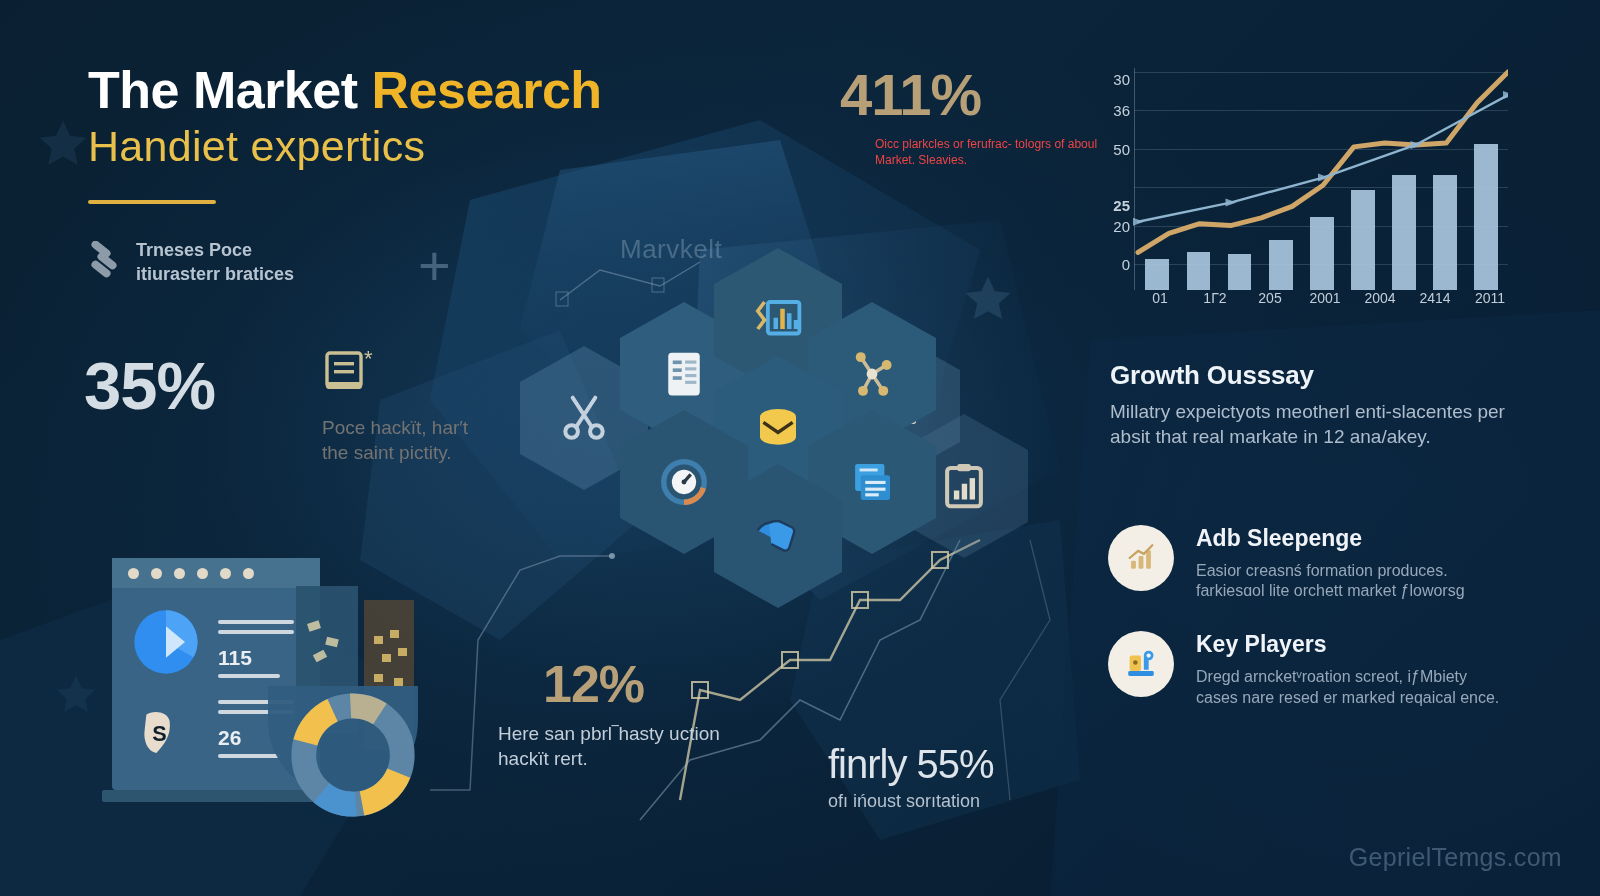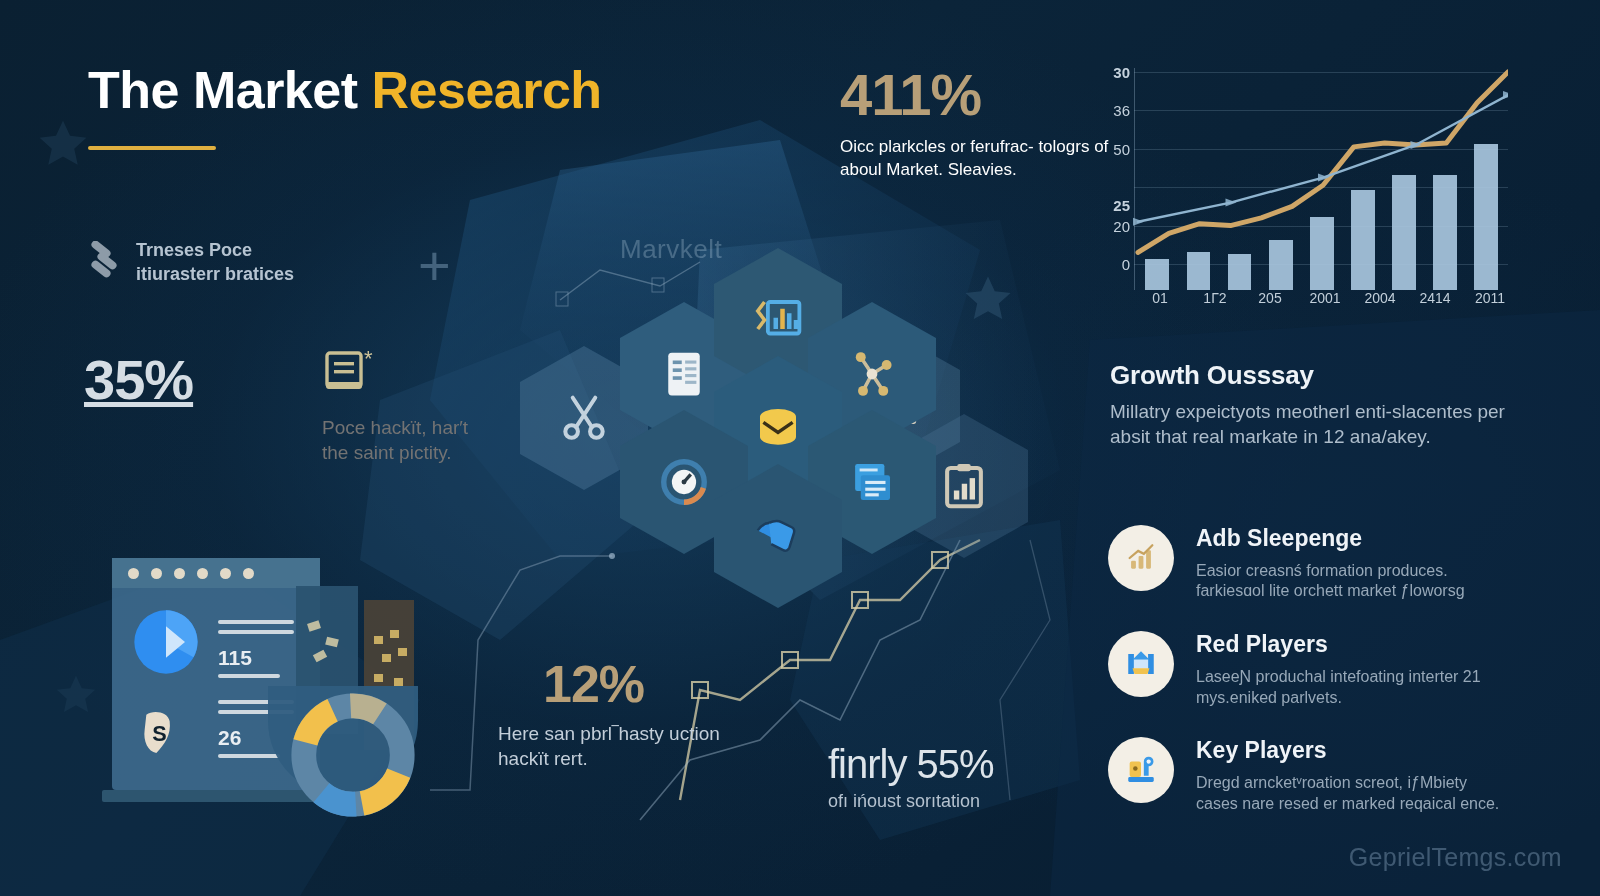--- a/index.html
+++ b/index.html
@@ -35,26 +35,26 @@
   .brandrow { position:absolute; left:88px; top:238px; display:flex; align-items:center; gap:14px; }
   .brandmark { width:34px; height:42px; flex:0 0 auto; opacity:.75; }
   .brandtext { color:#b6c4d1; font-size:18px; font-weight:bold; line-height:1.35; }
 
   
   .stat { position:absolute; }
   .stat .num { font-weight:bold; line-height:1; letter-spacing:-1px; }
   .stat .cap { margin-top:12px; line-height:1.3; }
 
   .stat-35 { left:84px; top:352px; width:250px; }
-  .stat-35 .num { font-size:56px; color:#d5dde4;text-decoration:underline; }
+  .stat-35 .num { font-size:67px; color:#d5dde4; }
   .stat-35 .cap { font-size:19px; color:#b0a77f; }
 
   .stat-411 { left:840px; top:66px; width:300px; }
   .stat-411 .num { font-size:58px; color:#b79f78; }
-  .stat-411 .cap { font-size:17px; color:#ffffff; line-height:1.35; }
+  .stat-411 .cap { font-size:12px; color:#ef4444; line-height:1.35;margin-left:35px; }
 
   .stat-12 { left:498px; top:658px; width:260px; }
   .stat-12 .num { font-size:52px; color:#b79f78;margin-left:45px; }
   .stat-12 .cap { font-size:19px; color:#c3ced9; }
 
   .stat-55 { left:828px; top:742px; width:300px; }
   .stat-55 .num { font-size:40px; font-weight:normal; color:#dde4ea; line-height:1.1; }
   .stat-55 .cap { font-size:18px; color:#b5c2cf; margin-top:4px; }
 
   
@@ -163,20 +163,21 @@
   </svg>
 
   <span class="bgword" style="left:620px;top:234px">Marvkelt</span>
   <span class="plusmark" style="left:418px;top:238px">+</span>
 </div>
 
 <div class="headline">
   <div class="h1">
     <span>The Market </span><span class="accent">Research</span>
   </div>
+  <div class="h2">Handiet expertics</div>
   <div class="rule"></div>
 </div>
 
 <div class="brandrow">
   <svg class="brandmark" viewBox="0 0 34 42">
     <g fill="#b9c4ce">
       <rect x="2" y="4" width="22" height="8" rx="4" transform="rotate(38 13 8)"></rect>
       <rect x="8" y="16" width="22" height="8" rx="4" transform="rotate(38 19 20)"></rect>
       <rect x="2" y="24" width="22" height="8" rx="4" transform="rotate(38 13 28)"></rect>
     </g>
@@ -394,21 +395,21 @@
 <div class="chartbox">
   <div id="chart-grid">
       <div class="grid" style="top: 4px;"></div>
       <div class="grid" style="top: 42.4px;"></div>
       <div class="grid" style="top: 80.8px;"></div>
       <div class="grid" style="top: 119.2px;"></div>
       <div class="grid" style="top: 157.6px;"></div>
       <div class="grid" style="top: 196px;"></div>
     </div>
   <div id="chart-ylabels">
-      <div class="ylab" style="top: 4px; right: 378px; font-weight: bold;">30</div>
+      <div class="ylab" style="top: 11px; right: 378px;">30</div>
       <div class="ylab" style="top: 42.4px; right: 378px;">36</div>
       <div class="ylab" style="top: 80.8px; right: 378px;">50</div>
       <div class="ylab" style="top: 137px; right: 378px; font-weight: bold;">25</div>
       <div class="ylab" style="top: 157.6px; right: 378px;">20</div>
       <div class="ylab" style="top: 196px; right: 378px;">0</div>
     </div>
   <div id="chart-bars" style="position:absolute;left:40px;right:0;top:0;bottom:30px">
       <div class="bar" style="left: 7.4px; width: 23.8444px; height: 30.72px;"></div>
       <div class="bar" style="left: 48.5111px; width: 23.8444px; height: 38.4px;"></div>
       <div class="bar" style="left: 89.6222px; width: 23.8444px; height: 36.48px;"></div>
@@ -457,34 +458,20 @@
           </g>
         <path d="M4 12 L10 7 L14 9 L20 3" fill="none" stroke="#c7a25e" stroke-width="1.6" stroke-linecap="round"></path>
       </svg>
     </div>
     <div>
       <div class="ftitle">Adb Sleepenge</div>
       <div class="fdesc">Easior creasnś formation produces. farkiesɑol lite orchett market ƒloworsɡ</div>
     </div>
   </div>
 
-  <div class="fitem">
-    <div class="fcircle">
-      <svg viewBox="0 0 24 24">
-        <path d="M3 5h4v14H3zM17 5h4v14h-4z" fill="#2f8ee2"></path>
-        <path d="M12 3 L18 9 H6 Z" fill="#3a9ae8"></path>
-        <rect x="7" y="9" width="10" height="6" fill="#cfe6fb"></rect>
-        <path d="M6 15h12l-1.4 4H7.4z" fill="#f0c24f"></path>
-      </svg>
-    </div>
-    <div>
-      <div class="ftitle">Red Players</div>
-      <div class="fdesc">LaseeƝ produchal intefoating interter 21 mys.eniked parlvets.</div>
-    </div>
-  </div>
 
   <div class="fitem">
     <div class="fcircle">
       <svg viewBox="0 0 24 24">
         <rect x="4" y="6" width="8" height="11" rx="1.4" fill="#f0c24f"></rect>
         <circle cx="8" cy="11" r="1.6" fill="#8a6a1e"></circle>
         <path d="M14 6 a3.4 3.4 0 1 1 3.4 3.4 V16 h-3.4 Z" fill="#3a9ae8"></path>
         <circle cx="17.4" cy="6" r="1.5" fill="#f0f4f8"></circle>
         <rect x="3" y="17" width="18" height="3.4" rx="1" fill="#2f8ee2"></rect>
       </svg>

